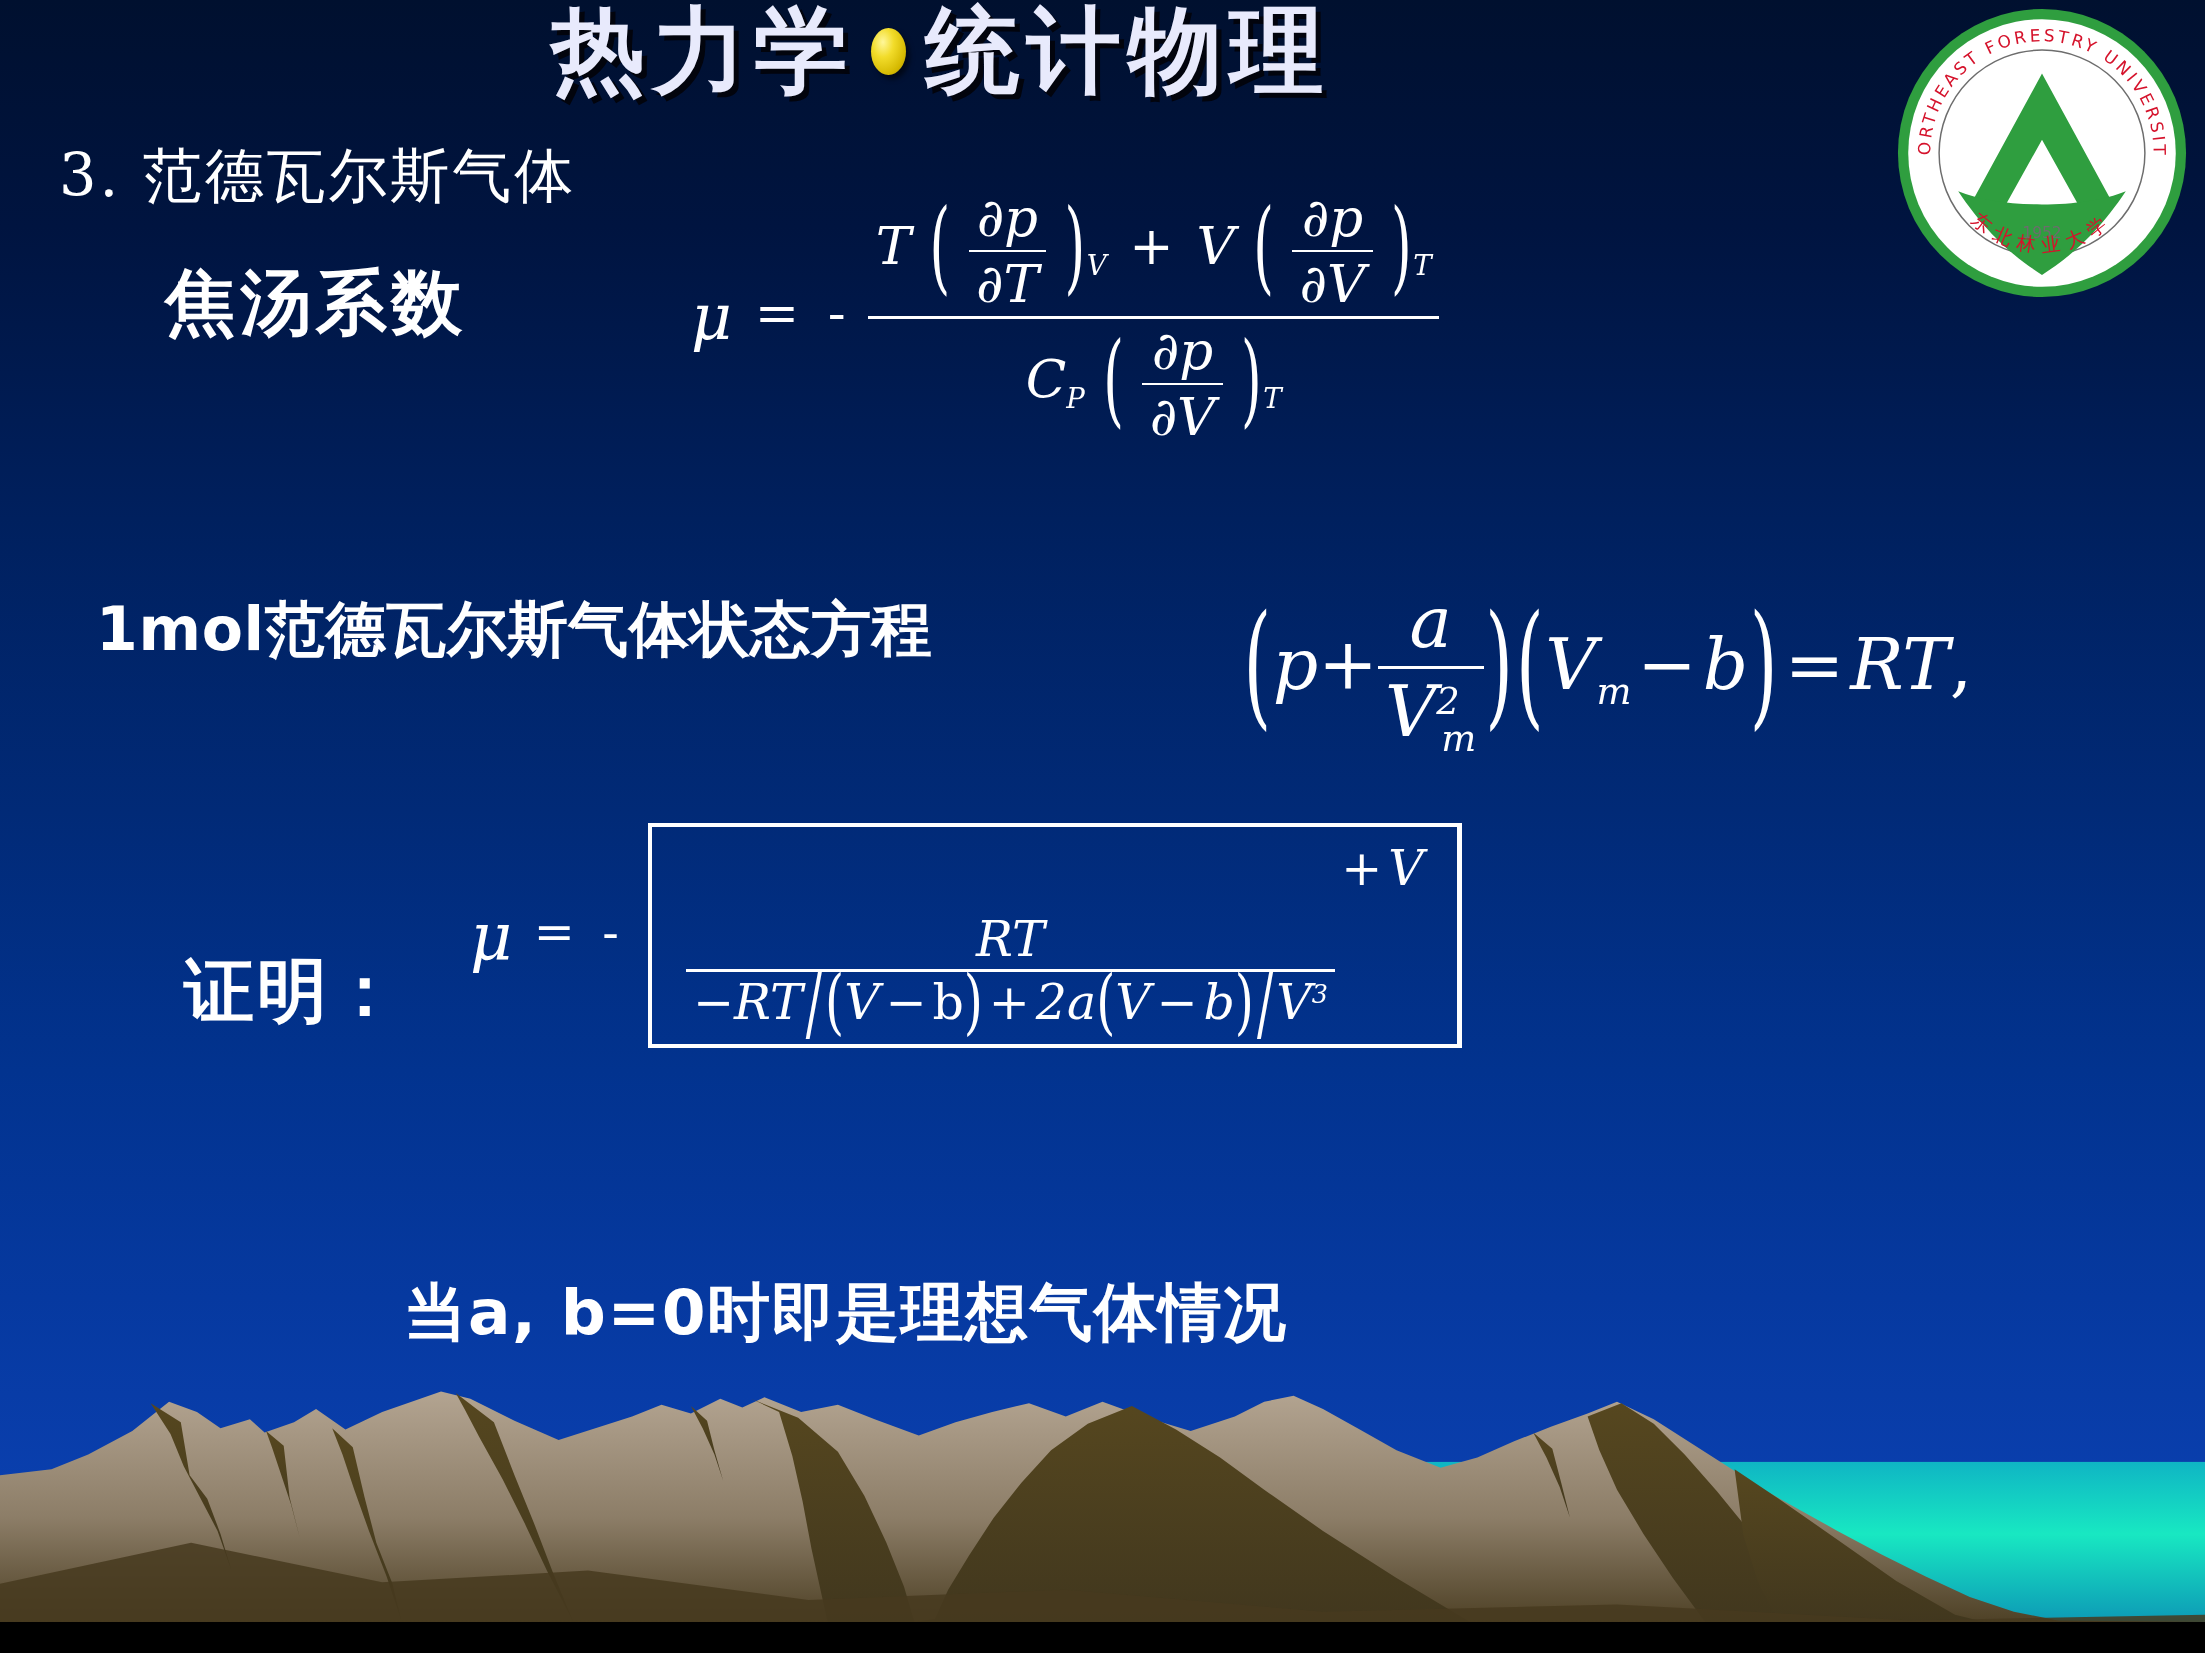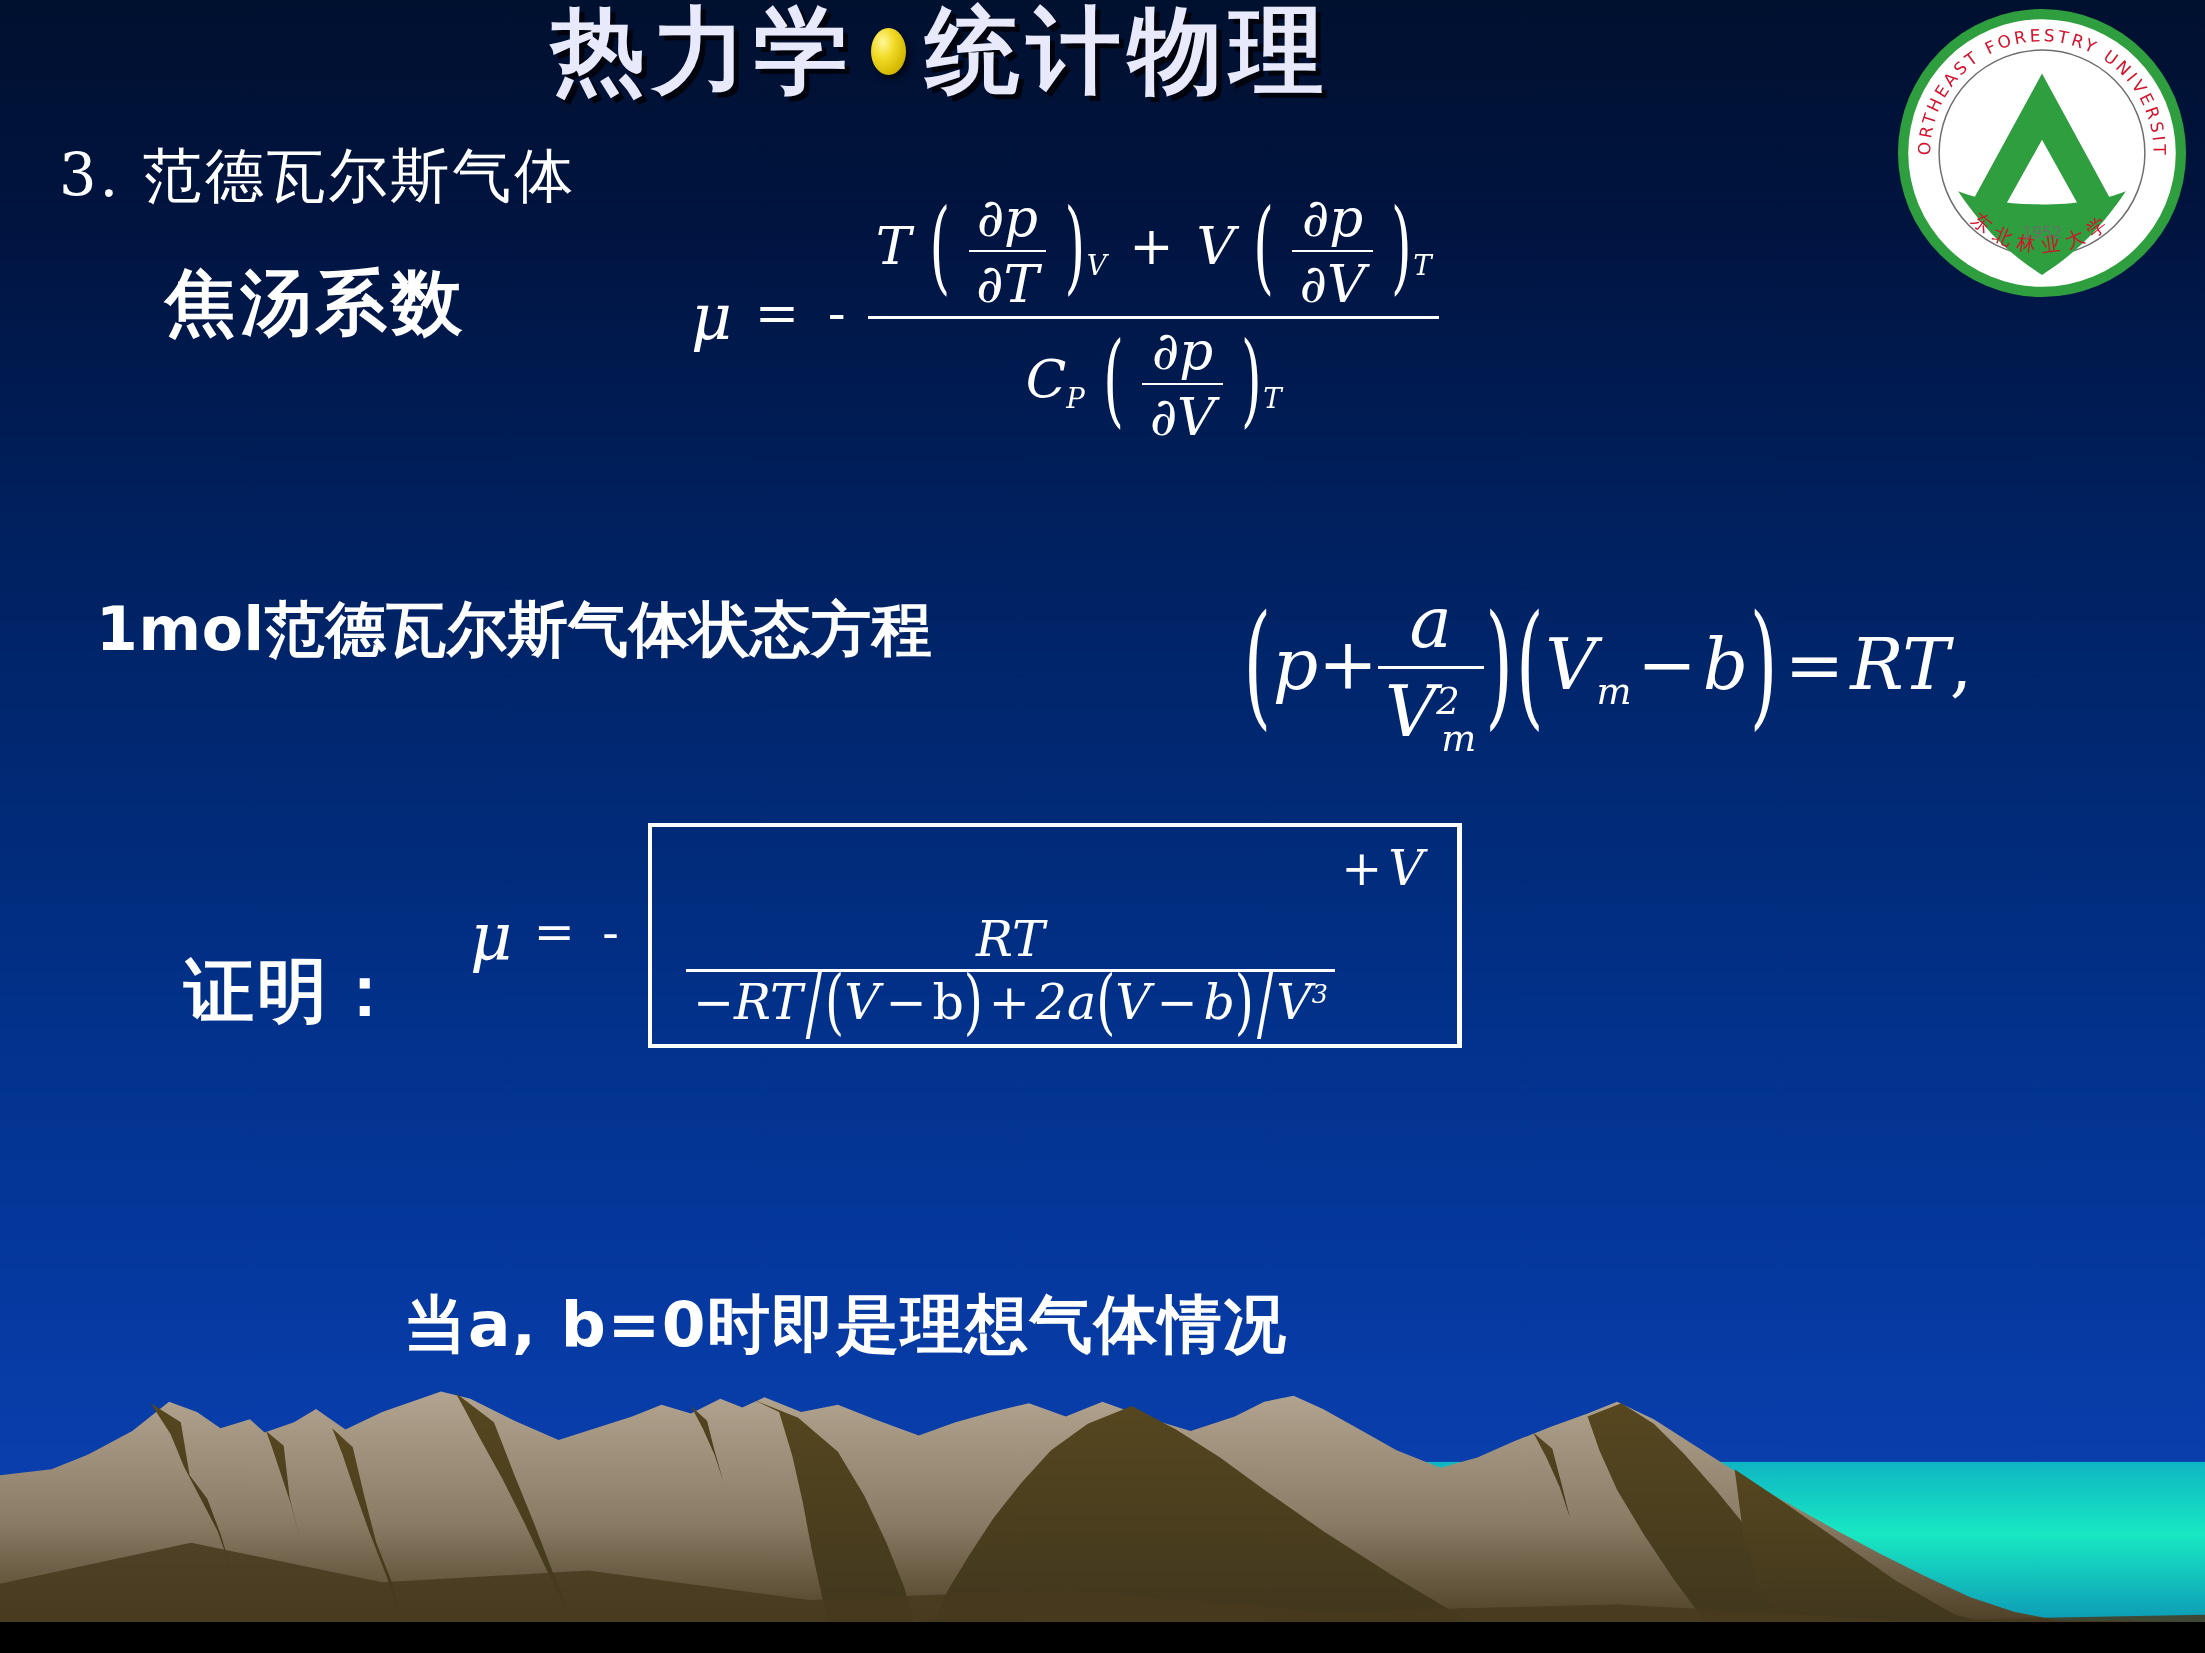--- a/index.html
+++ b/index.html
@@ -100,21 +100,20 @@
     text-align: center;
   }
   #conclusion {
     position: absolute;
     left: 0; top: 1270px;
     width: 1691px;
     text-align: center;
     font-size: 63px;
     letter-spacing: 1.5px;
     white-space: nowrap;
-    margin-top: 12px;
   }
 
   
   .math {
     font-family: "DejaVu Serif", "Liberation Serif", serif;
     font-style: italic;
     color: #ffffff;
     white-space: nowrap;
   }
   .upr { font-style: normal; }

